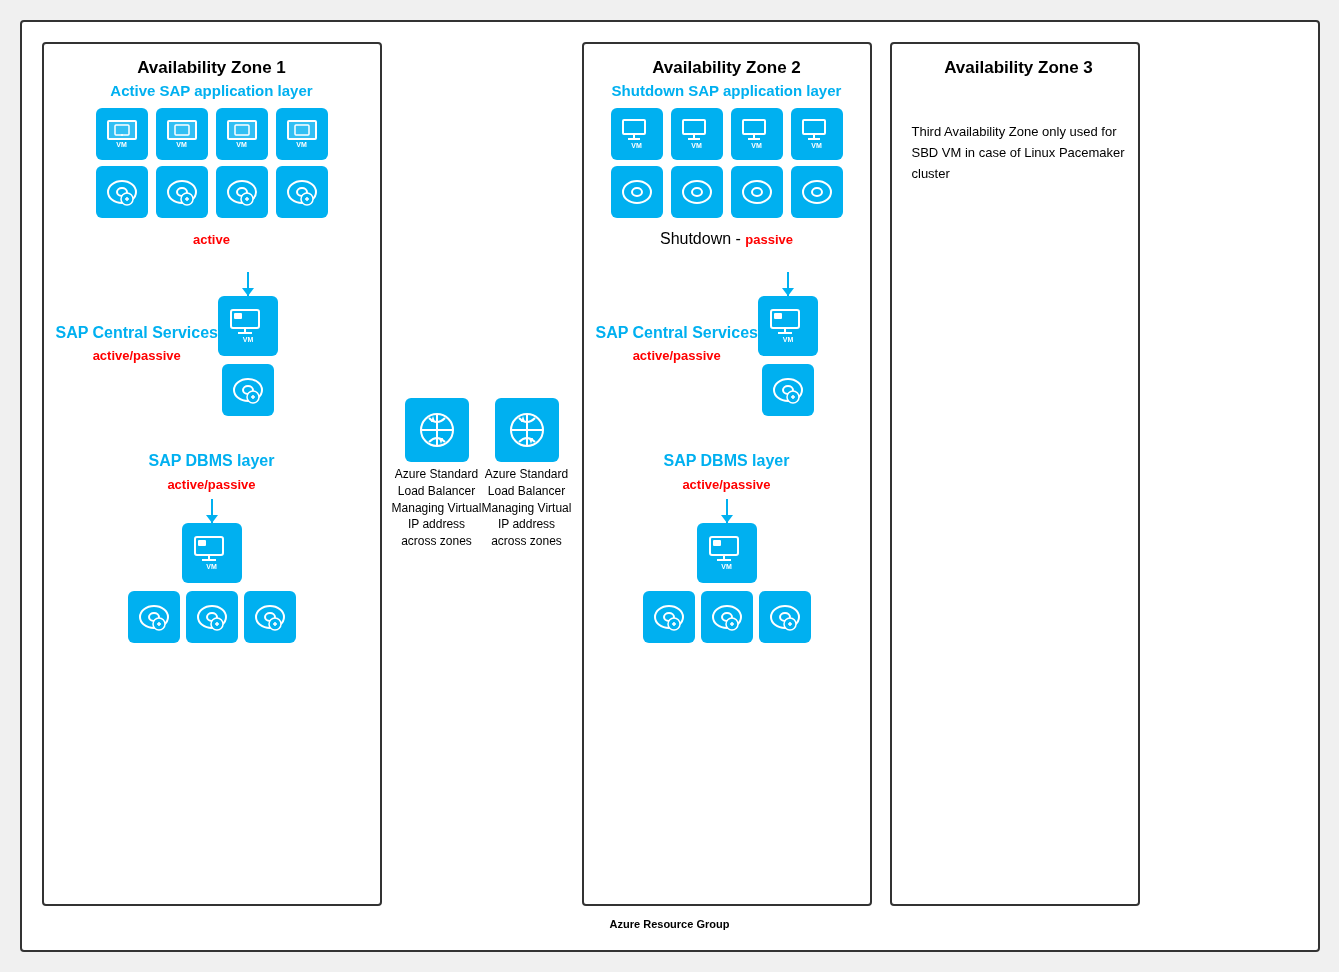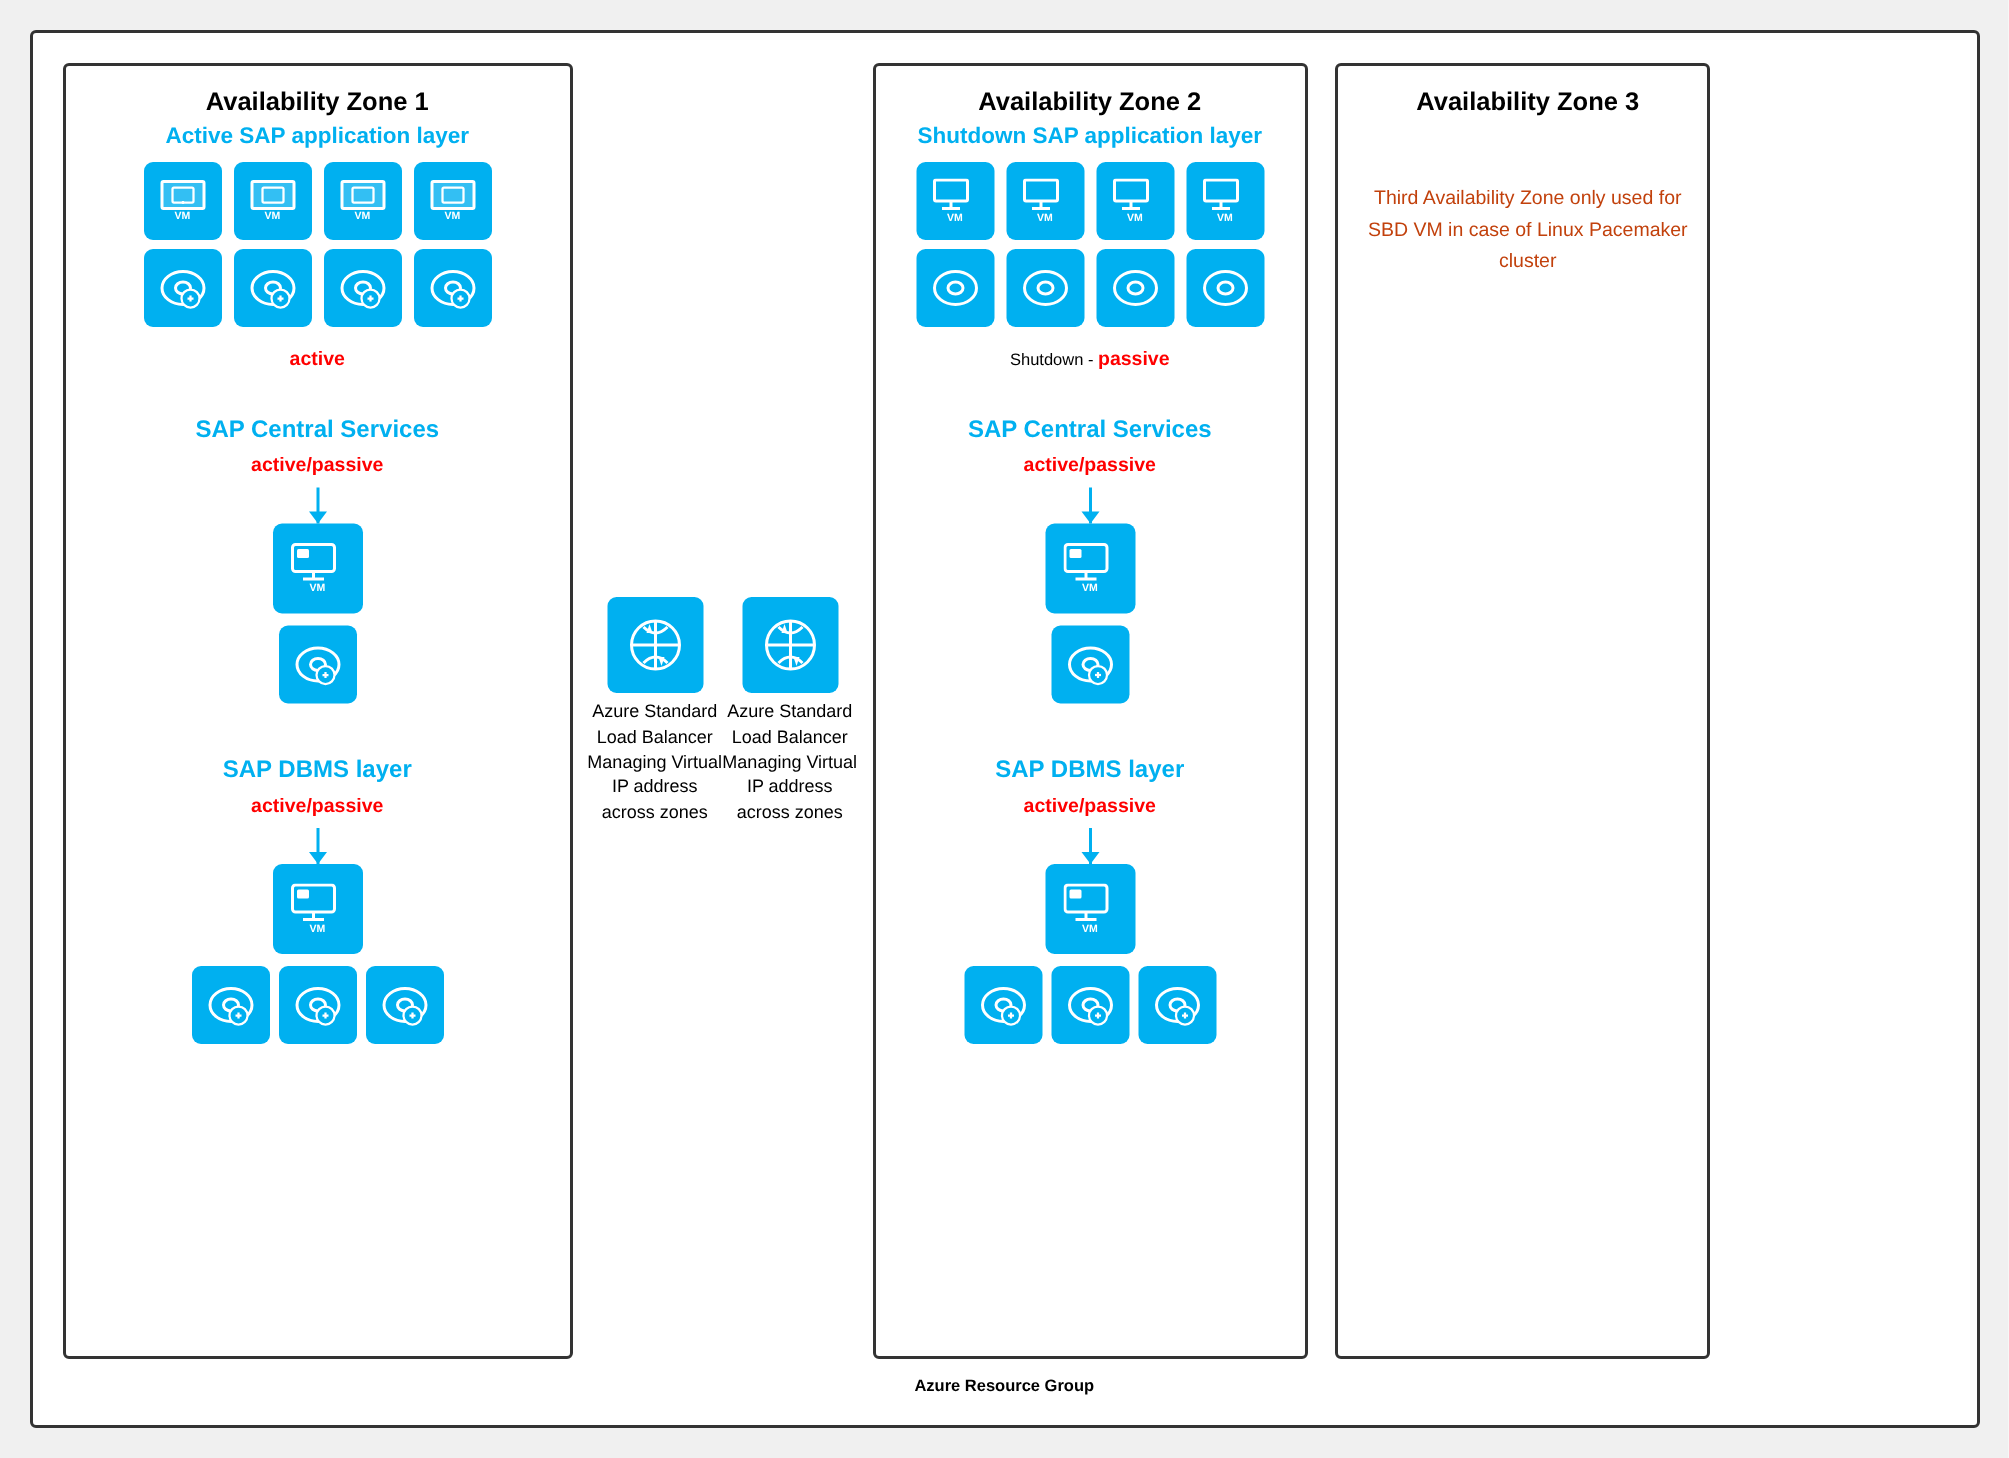--- a/index.html
+++ b/index.html
@@ -192,21 +192,21 @@
     }
 
     .app-layer-section {
       display: flex;
       flex-direction: column;
       align-items: center;
       width: 100%;
     }
     .cs-section {
       display: flex;
-      flex-direction: column;
+      flex-direction: row;
       align-items: center;
       width: 100%;
     }
     .dbms-section {
       display: flex;
       flex-direction: column;
       align-items: center;
       width: 100%;
     }
   </style>
@@ -487,21 +487,21 @@
             </svg>
           </div>
           <div class="disk-icon">
             <svg width="34" height="30" viewBox="0 0 34 30">
               <ellipse cx="17" cy="15" rx="14" ry="11" fill="none" stroke="white" stroke-width="2"></ellipse>
               <ellipse cx="17" cy="15" rx="5" ry="4" fill="none" stroke="white" stroke-width="2"></ellipse>
             </svg>
           </div>
         </div>
         <div class="section-label">
-          <span style="color:#000;font-size:11px;margin-top:16px;">Shutdown - </span><span class="label-red">passive</span>
+          <span style="color:#000;font-size:16px;margin-top:16px;">Shutdown - </span><span class="label-red">passive</span>
         </div>
       </div>
 
       <div style="height:18px;"></div>
 
       <div class="cs-section">
         <div class="section-label">
           <span class="status-cyan">SAP Central Services</span><br>
           <span class="label-red">active/passive</span>
         </div>
@@ -579,19 +579,19 @@
           </div>
         </div>
       </div>
     </div>
 
     <div style="flex:0 0 18px;"></div>
 
     <div class="zone-box zone3">
       <div class="zone-title">Availability Zone 3</div>
       <div style="height: 40px;"></div>
-      <div style="font-size:13px; text-align:center; line-height:1.6; color:#c2410c;">Third Availability Zone only used for SBD VM in case of Linux Pacemaker cluster</div>
+      <div style="font-size:13px; text-align:left; line-height:1.6; color:#000000;">Third Availability Zone only used for SBD VM in case of Linux Pacemaker cluster</div>
     </div>
 
   </div>
 
   <div class="bottom-label">Azure Resource Group</div>
 </div>
 
 </body></html>

